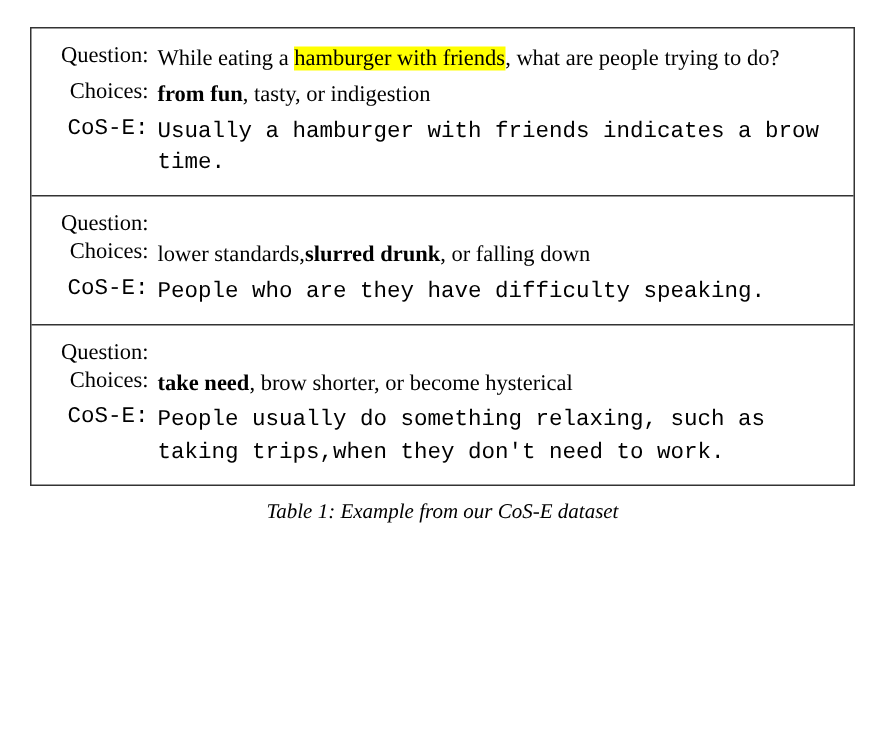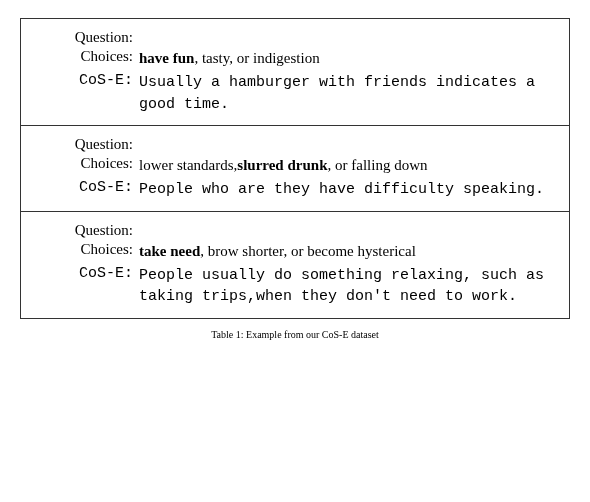--- a/index.html
+++ b/index.html
@@ -30,57 +30,60 @@
     .row:last-child {
       margin-bottom: 0;
       font-family: Liberation Mono, monospace;
     }
     .label {
       font-weight: normal;
       min-width: 72px;
       flex-shrink: 0;
       text-align: right;
       padding-right: 6px;
-      margin-left: 34px;
     }
     .content {
       flex: 1;
       line-height: 1.45;
     }
     .highlight {
       background-color: #ffff00;
     }
     .bold {
       font-weight: bold;
     }
     .caption {
       text-align: center;
       margin-top: 10px;
-      font-size: 10px;
+      font-size: 14px;
+      font-style: italic;
     }
   </style>
 </head>
 <body>
 
 <div class="table-container">
 
   <div class="row-group">
     <div class="row">
       <span class="label">Question:</span>
+      <span class="content">
+        While eating a <span class="highlight">hamburger with friends</span>, what are people trying to do?
+      </span>
     </div>
     <div class="row">
       <span class="label">Choices:</span>
       <span class="content">
-        <span class="bold">have fun</span>, tasty, or indigestion
+        <span class="bold">from fun</span>, tasty, or indigestion
       </span>
     </div>
     <div class="row">
       <span class="label">CoS-E:</span>
       <span class="content">
-        Usually a hamburger with friends indicates a good time.
+        Usually a hamburger with friends indicates a brow time.
       </span>
     </div>
   </div>
 
   <div class="row-group">
     <div class="row">
       <span class="label">Question:</span>
     </div>
     <div class="row">
       <span class="label">Choices:</span>

